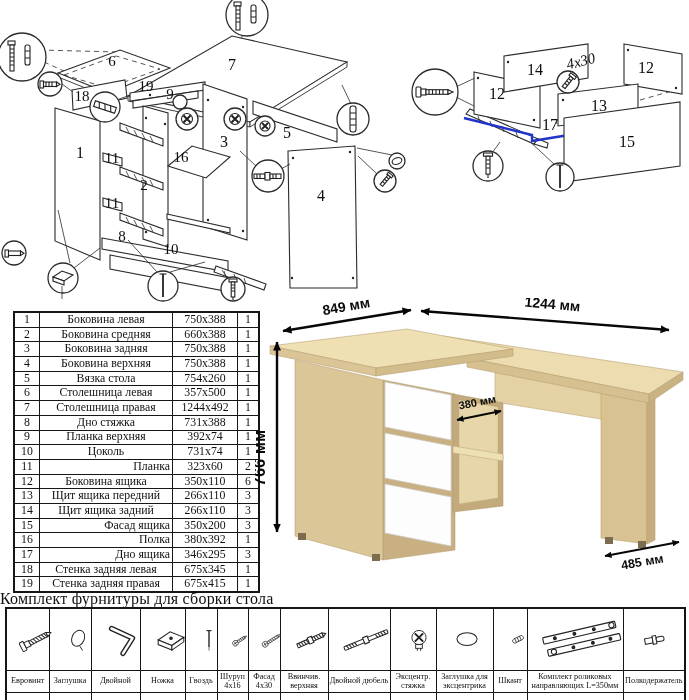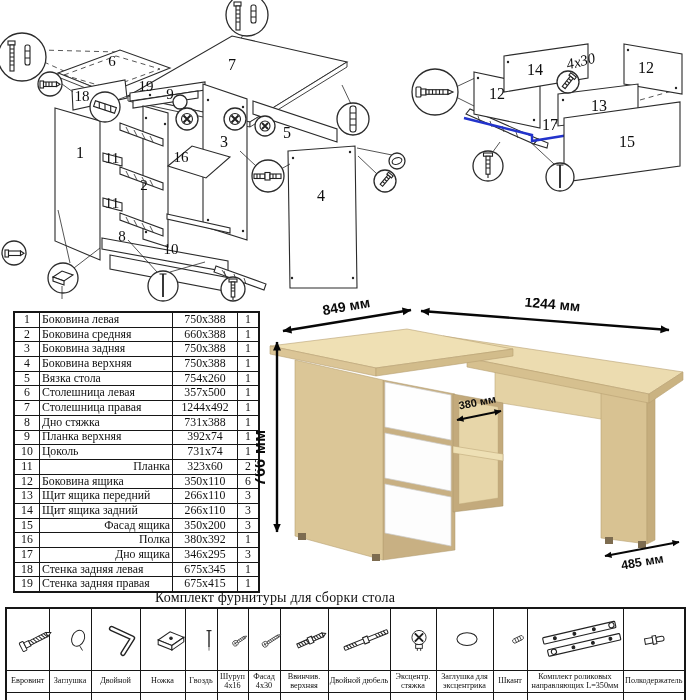--- a/index.html
+++ b/index.html
@@ -26,28 +26,28 @@
   .dims{stroke:#070707;stroke-width:1.8;fill:none;}
   .dlbl{font-family:"Liberation Sans",sans-serif;font-weight:700;fill:#0a0a0a;}
 
   
   table{border-collapse:collapse;background:#fff;}
   .parts{position:absolute;left:13px;top:311px;width:224px;table-layout:fixed;
          font-size:11.8px;line-height:1;}
   .parts td{border:1px solid #161616;height:13.7px;padding:0 2px;overflow:hidden;white-space:nowrap;}
   .parts{border:2px solid #161616;}
   .td-num{width:20px;text-align:center;}
-  .td-name{width:128px;text-align:left;}
+  .td-name{width:128px;text-align:center;}
   .td-size{width:60px;text-align:center;}
   .td-qty{width:16px;text-align:center;}
   .td-name.cen{text-align:right;}
 
   
-  .hwtitle{position:absolute;left:0;top:590px;width:550px;text-align:center;
-           font-size:14px;letter-spacing:0.2px;}
+  .hwtitle{position:absolute;left:0;top:590px;width:550px;text-align:left;
+           font-size:16px;letter-spacing:0.2px;}
   .hw{position:absolute;left:5px;top:607px;width:679px;table-layout:fixed;border:2px solid #161616;}
   .hw td{border:1px solid #161616;padding:8px;text-align:center;vertical-align:middle;}
   .hw .ico td{height:45px;}
   .hw .lab td{height:21px;font-size:8.2px;line-height:1.08;padding:0 1px;}
   .hw .qty td{height:17px;font-size:13.5px;}
   .hw svg{display:block;margin:0 auto;}
 </style>
 </head>
 <body>
 

